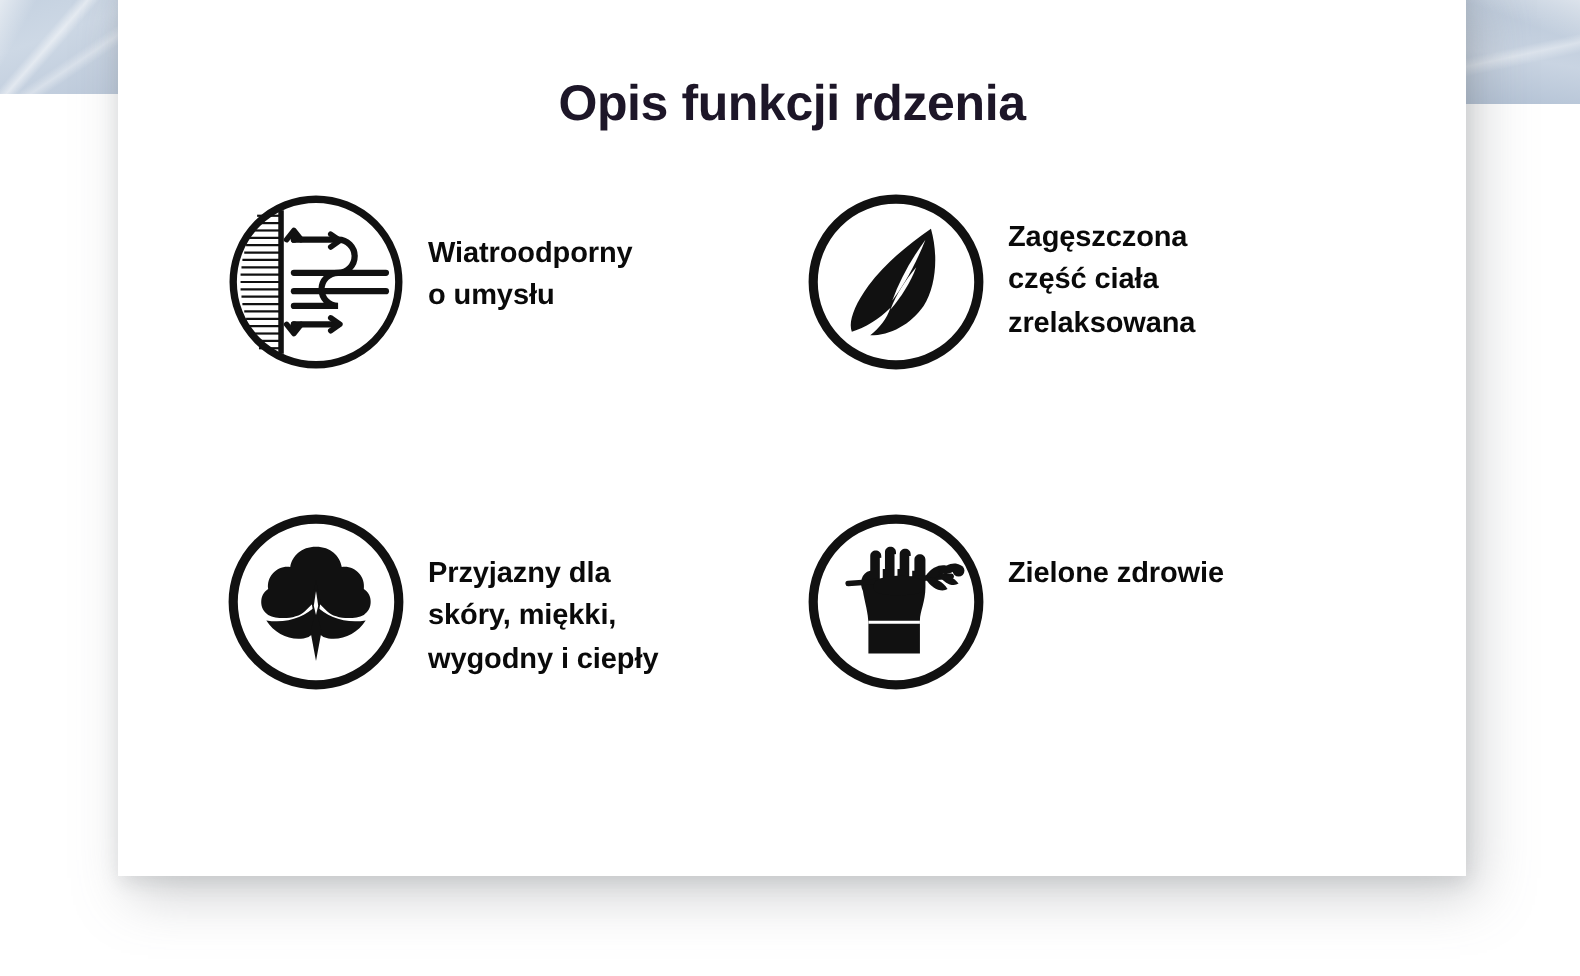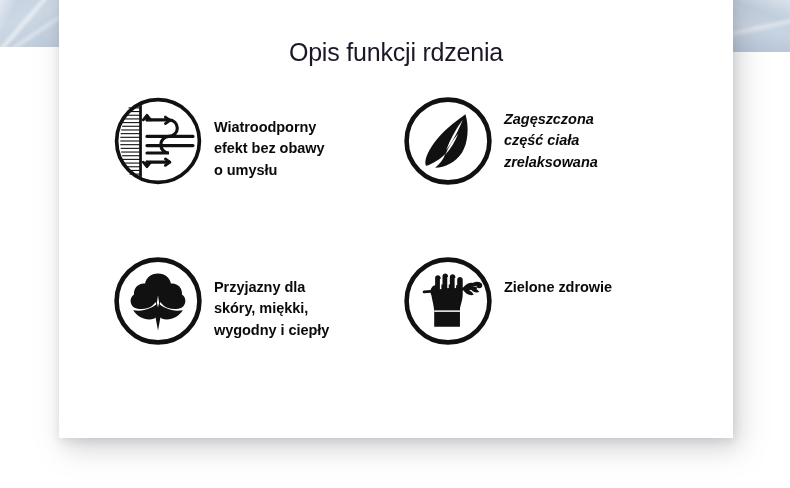--- a/index.html
+++ b/index.html
@@ -56,21 +56,21 @@
                 1px 3px 9px rgba(120,124,130,0.20);
   }
 
   #page-title {
     position: absolute;
     left: 0;
     right: 0;
     top: 48px;
     text-align: center;
     font-size: 25px;
-    font-weight: 400;
+    font-weight: 700;
     letter-spacing: -0.2px;
     color: #1d1628;
     white-space: nowrap;
   }
 
   
   #feature-grid {
     position: absolute;
     left: 53px;
     top: 105px;
@@ -95,21 +95,21 @@
     font-weight: 700;
     line-height: 1.47;
     color: #0a0a0a;
     padding-top: 22px;
     letter-spacing: -0.05px;
     max-width: 160px;
   }
   .feature-text .ln { display: block; white-space: nowrap; }
 
   
-  #feature-item-2 .feature-text { padding-top: 14px; font-style: italic; }
+  #feature-item-2 .feature-text { padding-top: 14px; }
   #feature-item-4 .feature-text { padding-top: 22px; }
 </style>
 </head>
 <body>
 
 <div id="backdrop">
   <div class="marble" id="marble-tl"></div>
   <div class="marble" id="marble-tr"></div>
   <div id="marble-tr-low"></div>
 </div>
@@ -153,21 +153,20 @@
         <path d="M38 73 H62" fill="none" stroke="#111111" stroke-width="3.4" stroke-linecap="round"></path>
         <path d="M38 27 v-4" fill="none" stroke="#111111" stroke-width="3.4" stroke-linecap="round"></path>
         <path d="M38 73 v4" fill="none" stroke="#111111" stroke-width="3.4" stroke-linecap="round"></path>
         <path d="M34 27 l4 -5 l4 5" fill="none" stroke="#111111" stroke-width="3" stroke-linecap="round" stroke-linejoin="round"></path>
         <path d="M34 73 l4 5 l4 -5" fill="none" stroke="#111111" stroke-width="3" stroke-linecap="round" stroke-linejoin="round"></path>
         <path d="M58 24 l5 3.5 l-5 3.5" fill="none" stroke="#111111" stroke-width="3" stroke-linecap="round" stroke-linejoin="round"></path>
         <path d="M58 69.5 l5 3.5 l-5 3.5" fill="none" stroke="#111111" stroke-width="3" stroke-linecap="round" stroke-linejoin="round"></path>
       </svg>
       <div class="feature-text">
         <span class="ln">Wiatroodporny</span>
-        <span class="ln">efekt bez obawy</span>
         <span class="ln">o umysłu</span>
       </div>
     </div>
 
     <div class="feature-item" id="feature-item-2">
       <svg class="feature-icon" viewBox="0 0 100 100">
         <circle cx="50" cy="50" r="45" fill="none" stroke="#111111" stroke-width="5"></circle>
         <path d="M69 21 C56 30 44 40 35 52 C27 63 24 72 26 77 C33 75 41 70 47 64
                  C45 70 41 75 36 79 C47 79 58 73 65 63 C72 52 73 35 69 21 Z" fill="#111111"></path>
         <path d="M66 27 C58 38 52 49 48 60 C54 52 60 42 66 27 Z" fill="#ffffff"></path>

